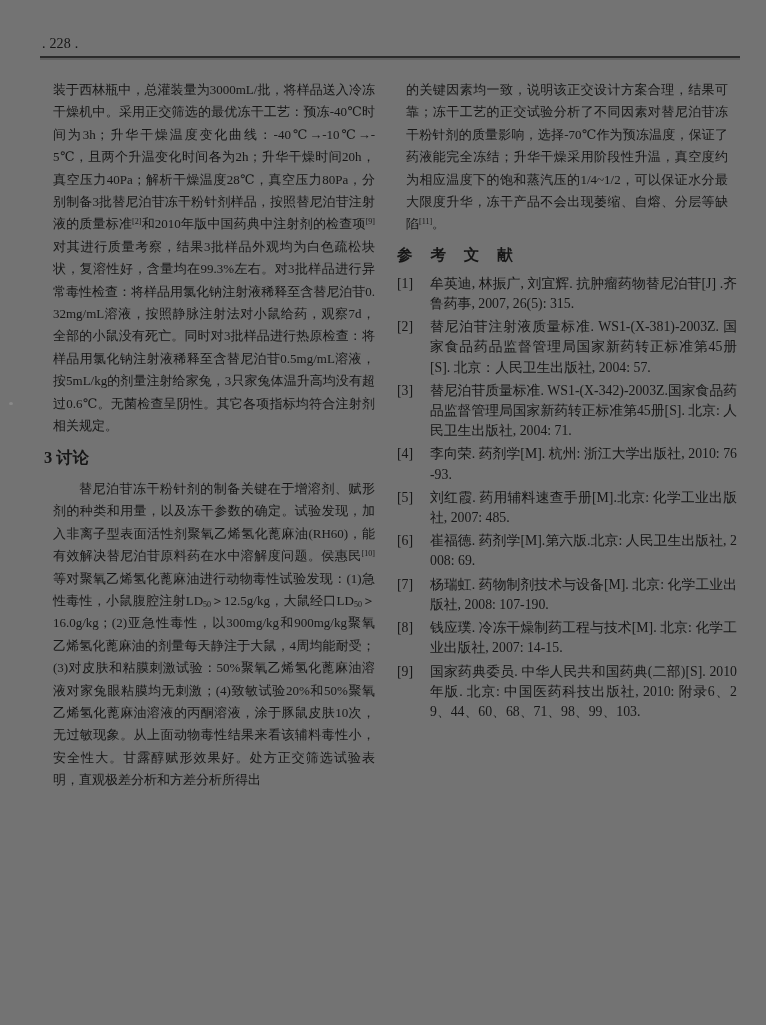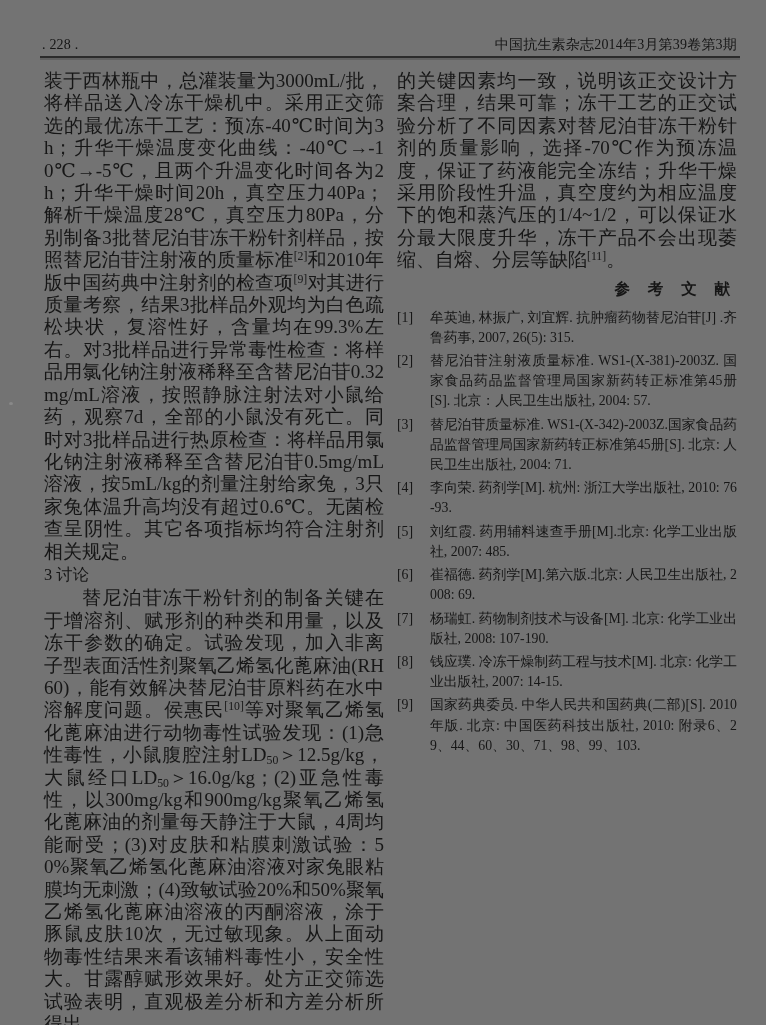--- a/index.html
+++ b/index.html
@@ -32,37 +32,37 @@
     box-shadow: 0 2px 0 rgba(60,60,60,0.35);
   }
   .columns {
     position: absolute;
     top: 70px; left: 44px;
     display: flex;
     gap: 13px;
   }
   .col { width: 340px; }
   p.body {
-    margin: 0;
-    font-size: 19px;
+    margin: 9px;
+    font-size: 13px;
     line-height: 22.4px;
     text-align: justify;
     word-break: break-all;
   }
   p.indent { text-indent: 2em; }
   h3.section-heading {
     font-size: 16.4px;
     line-height: 22.4px;
-    font-weight: normal;
+    font-weight: bold;
     margin: 1px 0 1px 0;
   }
   h3.refs-heading {
     font-size: 15.5px;
     font-weight: bold;
-    text-align: right;
+    text-align: left;
     letter-spacing: 7px;
     margin: 7px 0 8px 0;
   }
   .ref-item {
     display: flex;
     font-size: 13.8px;
     line-height: 20.2px;
     margin-bottom: 3px;
   }
   .ref-num { flex: none; width: 33px; }
@@ -79,21 +79,20 @@
     opacity: 0.55;
   }
 </style>
 </head>
 <body>
 
 <div class="page">
 
   <div class="running-head">
     <span>. 228 .</span>
-    <span>中国抗生素杂志2014年3月第39卷第3期</span>
   </div>
 
   <div class="head-rule"></div>
   <div class="scan-speck"></div>
 
   <div class="columns">
 
     <div class="col">
       <p class="body"><span>装于西林瓶中，总灌装量为3000mL/批，将样品送入冷冻干燥机中。采用正交筛选的最优冻干工艺：预冻-40℃时间为3h；升华干燥温度变化曲线：-40℃→-10℃→-5℃，且两个升温变化时间各为2h；升华干燥时间20h，真空压力40Pa；解析干燥温度28℃，真空压力80Pa，分别制备3批替尼泊苷冻干粉针剂样品，按照替尼泊苷注射液的质量标准</span><sup>[2]</sup><span>和2010年版中国药典中注射剂的检查项</span><sup>[9]</sup><span>对其进行质量考察，结果3批样品外观均为白色疏松块状，复溶性好，含量均在99.3%左右。对3批样品进行异常毒性检查：将样品用氯化钠注射液稀释至含替尼泊苷0.32mg/mL溶液，按照静脉注射法对小鼠给药，观察7d，全部的小鼠没有死亡。同时对3批样品进行热原检查：将样品用氯化钠注射液稀释至含替尼泊苷0.5mg/mL溶液，按5mL/kg的剂量注射给家兔，3只家兔体温升高均没有超过0.6℃。无菌检查呈阴性。其它各项指标均符合注射剂相关规定。</span></p>
       <h3 class="section-heading">3 讨论</h3>
@@ -132,20 +131,20 @@
         <div class="ref-item">
           <span class="ref-num">[7]</span>
           <span class="ref-text">杨瑞虹. 药物制剂技术与设备[M]. 北京: 化学工业出版社, 2008: 107-190.</span>
         </div>
         <div class="ref-item">
           <span class="ref-num">[8]</span>
           <span class="ref-text">钱应璞. 冷冻干燥制药工程与技术[M]. 北京: 化学工业出版社, 2007: 14-15.</span>
         </div>
         <div class="ref-item">
           <span class="ref-num">[9]</span>
-          <span class="ref-text">国家药典委员. 中华人民共和国药典(二部)[S]. 2010年版. 北京: 中国医药科技出版社, 2010: 附录6、29、44、60、30、71、98、99、103.</span>
+          <span class="ref-text">国家药典委员. 中华人民共和国药典(二部)[S]. 2010年版. 北京: 中国医药科技出版社, 2010: 附录6、29、44、60、68、71、98、99、103.</span>
         </div>
 
       </div>
     </div>
 
   </div>
 </div>
 
 </body></html>

